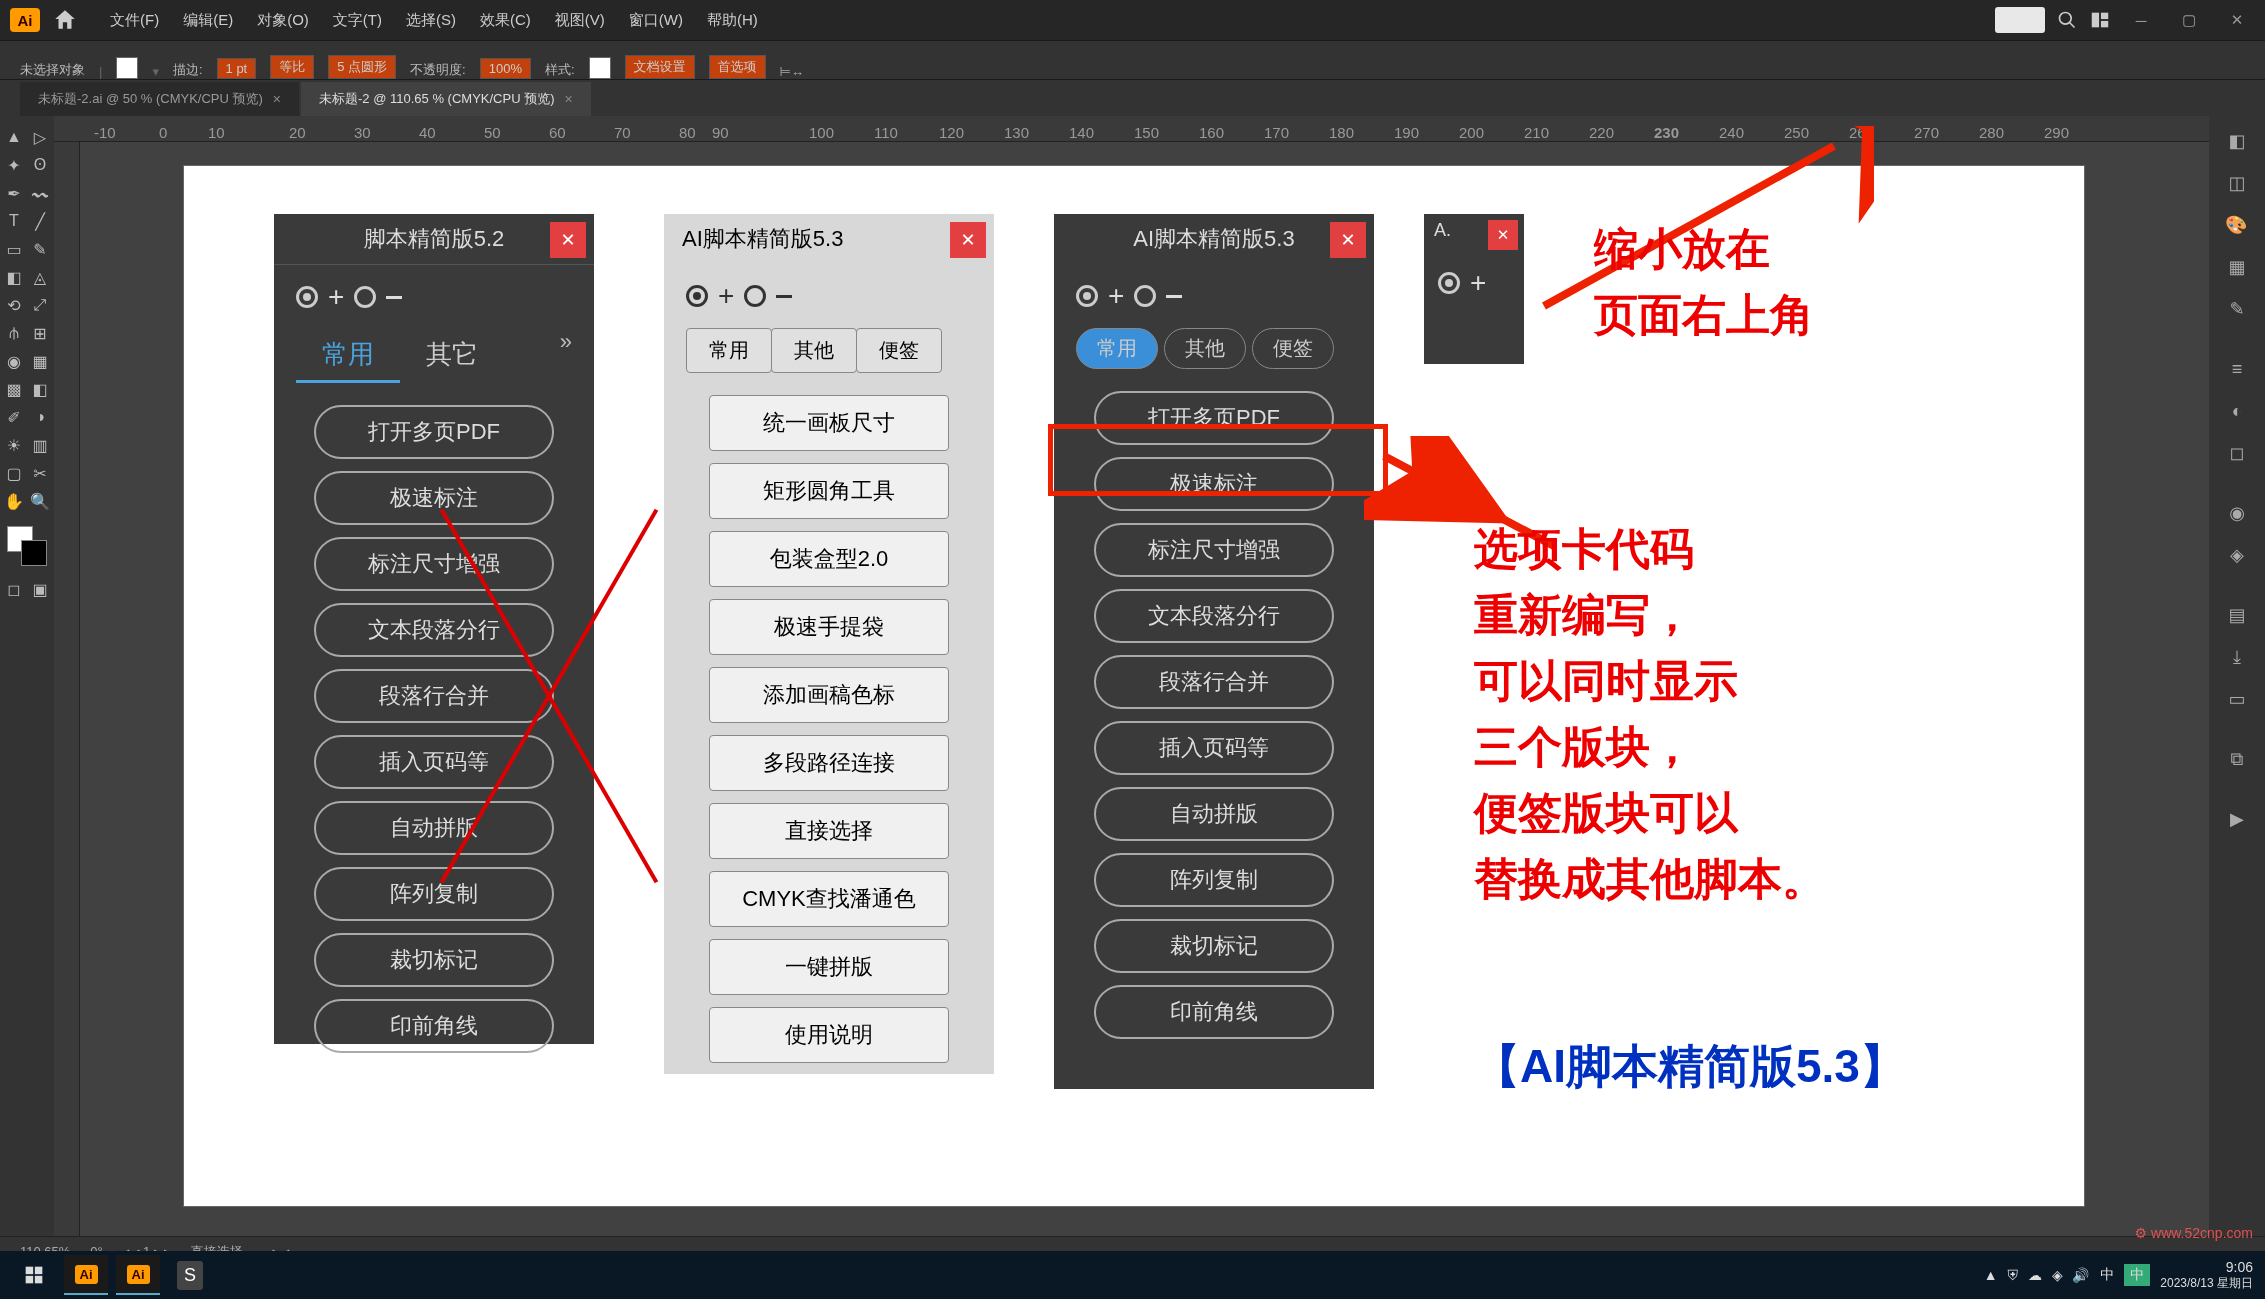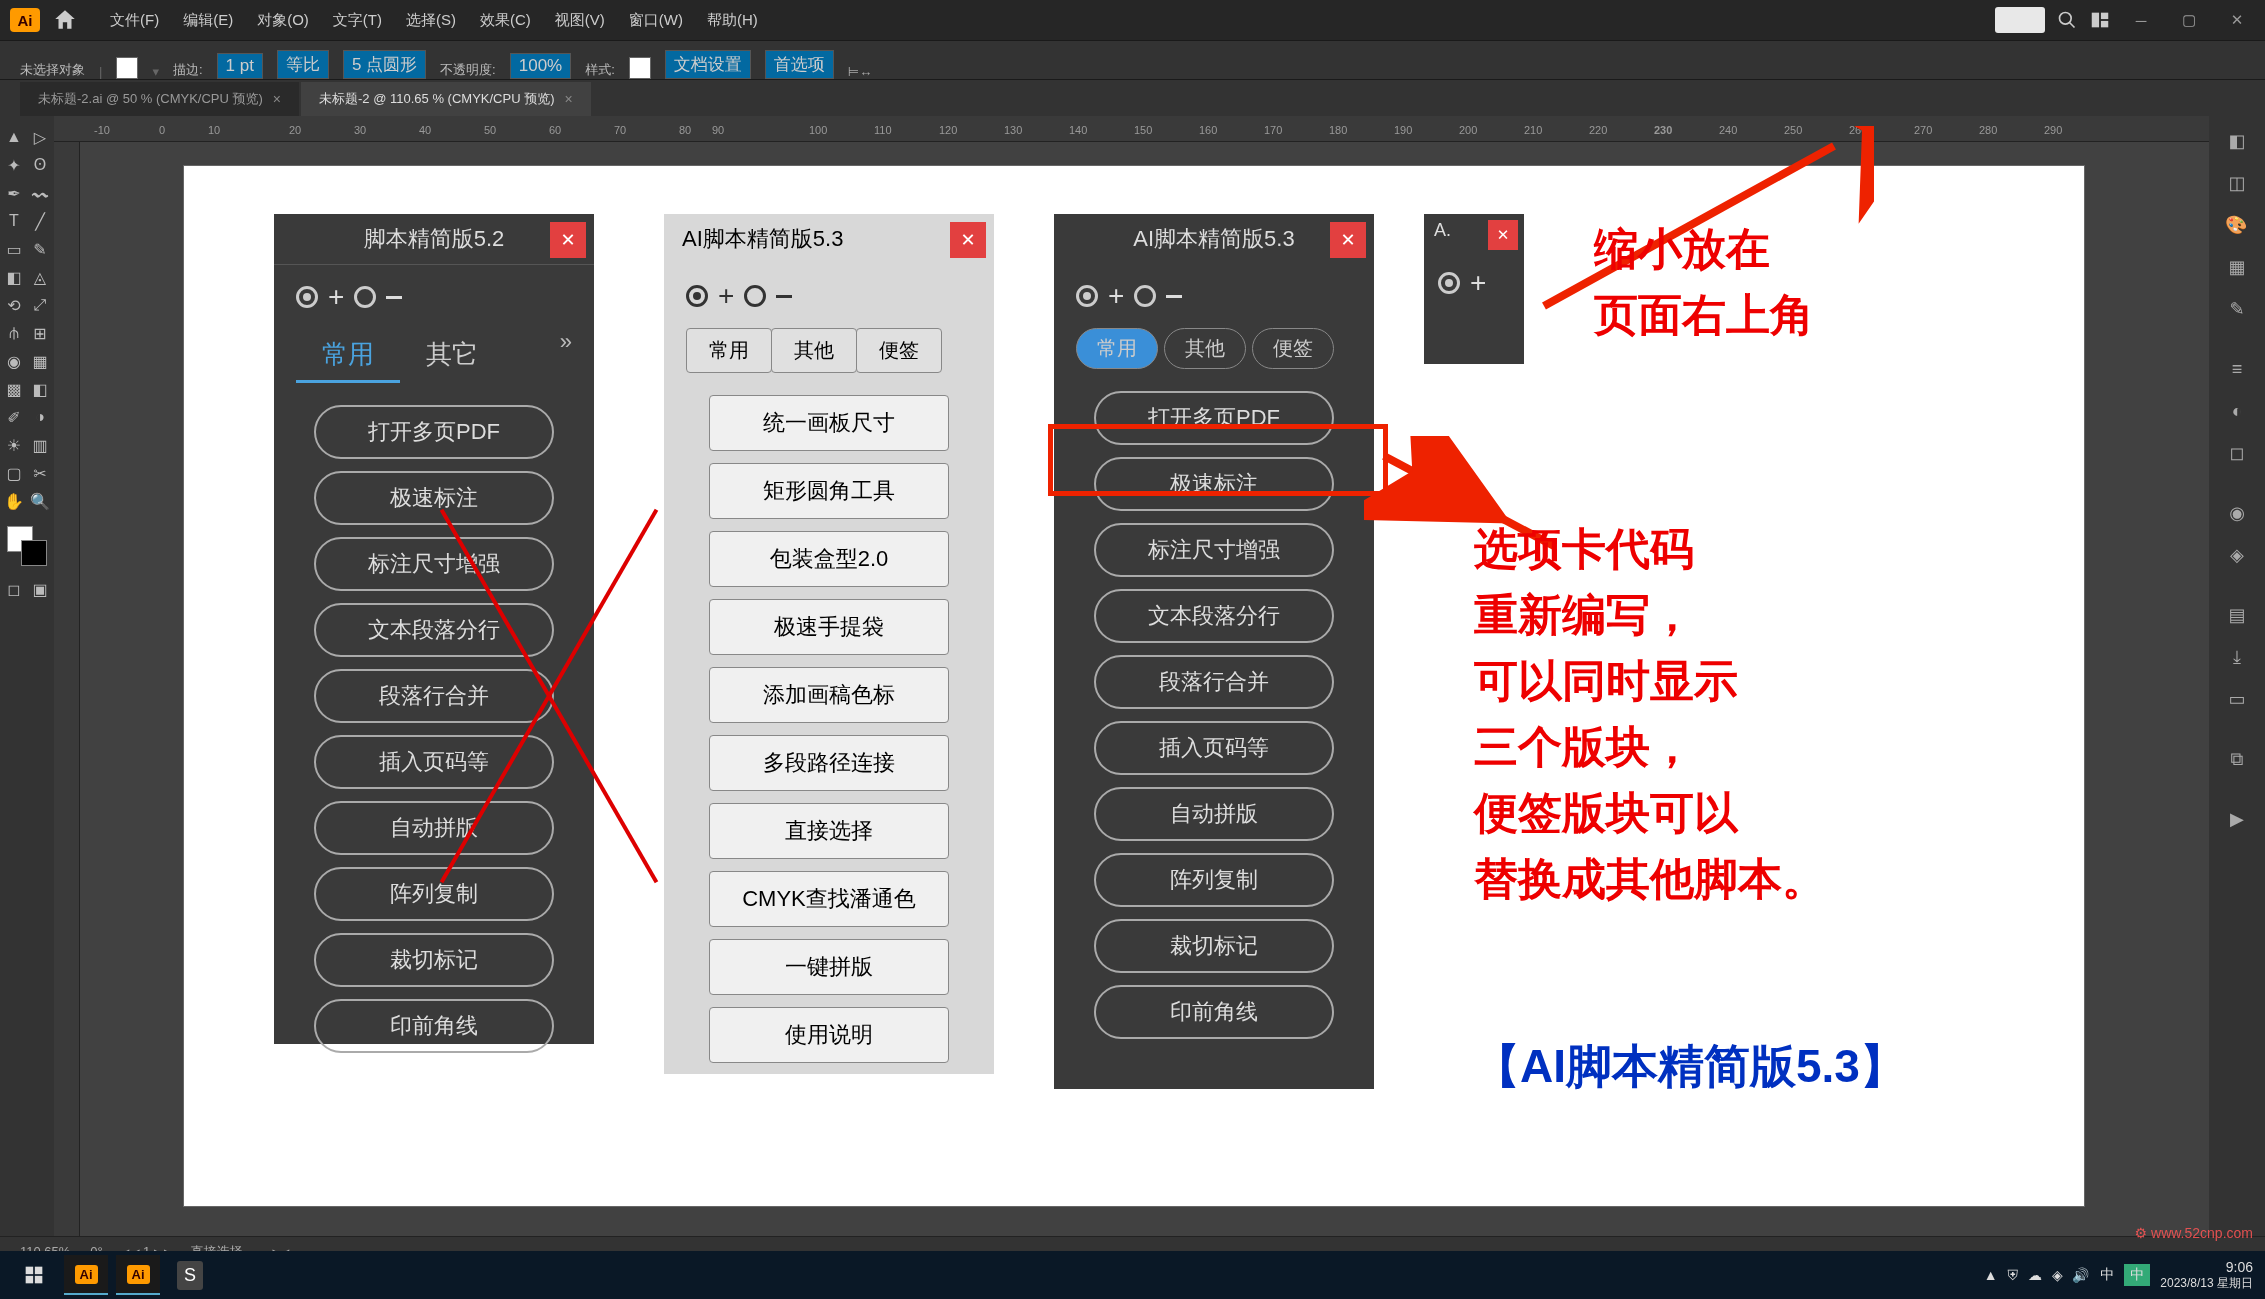--- a/index.html
+++ b/index.html
@@ -5,35 +5,35 @@
 *{margin:0;padding:0;box-sizing:border-box;font-family:"Microsoft YaHei",Arial,sans-serif}
 body{background:#1a1a1a;width:2265px;height:1299px;overflow:hidden;position:relative}
 .menubar{height:40px;background:#262626;display:flex;align-items:center;color:#ccc;font-size:15px;padding:0 10px}
 .ai-logo{width:30px;height:24px;background:#ff9a00;border-radius:4px;color:#330000;font-weight:bold;display:flex;align-items:center;justify-content:center;font-size:15px;margin-right:12px}
 .home-ico{width:26px;height:26px;color:#ccc;margin-right:20px}
 .menu-item{padding:0 12px;cursor:pointer}
 .menubar-right{margin-left:auto;display:flex;align-items:center;gap:12px}
 .search-box{width:50px;height:26px;background:#e8e8e8;border-radius:3px}
 .win-btn{width:36px;height:28px;display:flex;align-items:center;justify-content:center;color:#999}
 .optbar{height:40px;background:#333;border-top:1px solid #1a1a1a;border-bottom:1px solid #1a1a1a;display:flex;align-items:flex-end;color:#bbb;font-size:13px;padding:0 20px;gap:14px}
-.optsel{background:#0369a1;border:1px solid #555;color:#ccc;padding:2px 8px;font-size:17px}
+.optsel{background:#c2410c;border:1px solid #555;color:#ccc;padding:2px 8px;font-size:13px}
 .swatch{width:22px;height:22px;background:#fff;border:1px solid #666;display:inline-block}
 .tabbar{height:36px;background:#333;display:flex;align-items:flex-end;color:#999;font-size:13px;padding-left:20px}
 .tab{padding:8px 18px;background:#2a2a2a;margin-right:2px;cursor:pointer;display:flex;align-items:center;gap:10px}
 .tab.active{background:#414141;color:#ddd}
 .tab-close{color:#888;font-size:14px}
 .workspace{display:flex;height:1120px}
 .toolbar-left{width:54px;background:#333;padding:8px 0;display:flex;flex-direction:column;align-items:center;gap:2px}
 .tool-pair{display:flex;gap:0}
 .tool{width:26px;height:26px;display:flex;align-items:center;justify-content:center;color:#bbb;font-size:16px;cursor:pointer}
 .tool-swatch{margin-top:10px;position:relative;width:40px;height:40px}
 .sw-f{width:26px;height:26px;background:#fff;border:1px solid #888;position:absolute;top:0;left:0}
 .sw-b{width:26px;height:26px;background:#000;border:1px solid #888;position:absolute;bottom:0;right:0}
 .canvas-area{flex:1;background:#414141;position:relative;overflow:hidden}
-.ruler-h{height:26px;background:#3a3a3a;border-bottom:1px solid #222;position:relative;color:#999;font-size:11px}
+.ruler-h{height:26px;background:#3a3a3a;border-bottom:1px solid #222;position:relative;color:#999;font-size:15px}
 .ruler-h .tick{position:absolute;top:8px}
 .ruler-v{width:26px;background:#3a3a3a;border-right:1px solid #222;position:absolute;left:0;top:26px;bottom:0}
 .artboard{background:#fff;position:absolute;left:130px;top:50px;width:1900px;height:1040px;box-shadow:0 0 0 1px #666}
 .panel{position:absolute;background:#3a3a3a;display:flex;flex-direction:column;font-size:18px}
 .panel-hdr{background:#e8e8e8;color:#000;padding:10px 18px;font-size:22px;font-weight:500;display:flex;align-items:center;justify-content:space-between}
 .close-red{width:36px;height:36px;background:#e24040;color:#fff;display:flex;align-items:center;justify-content:center;font-size:18px;cursor:pointer;position:absolute;top:8px;right:-2px}
 .panel-ctrl{display:flex;align-items:center;gap:10px;padding:16px 22px;color:#ddd}
 .radio-dot{width:22px;height:22px;border-radius:50%;border:3px solid #ccc;display:inline-block;position:relative}
 .radio-dot.on::after{content:"";position:absolute;inset:4px;background:#ccc;border-radius:50%}
 .plus-big{font-size:28px;color:#ddd}

